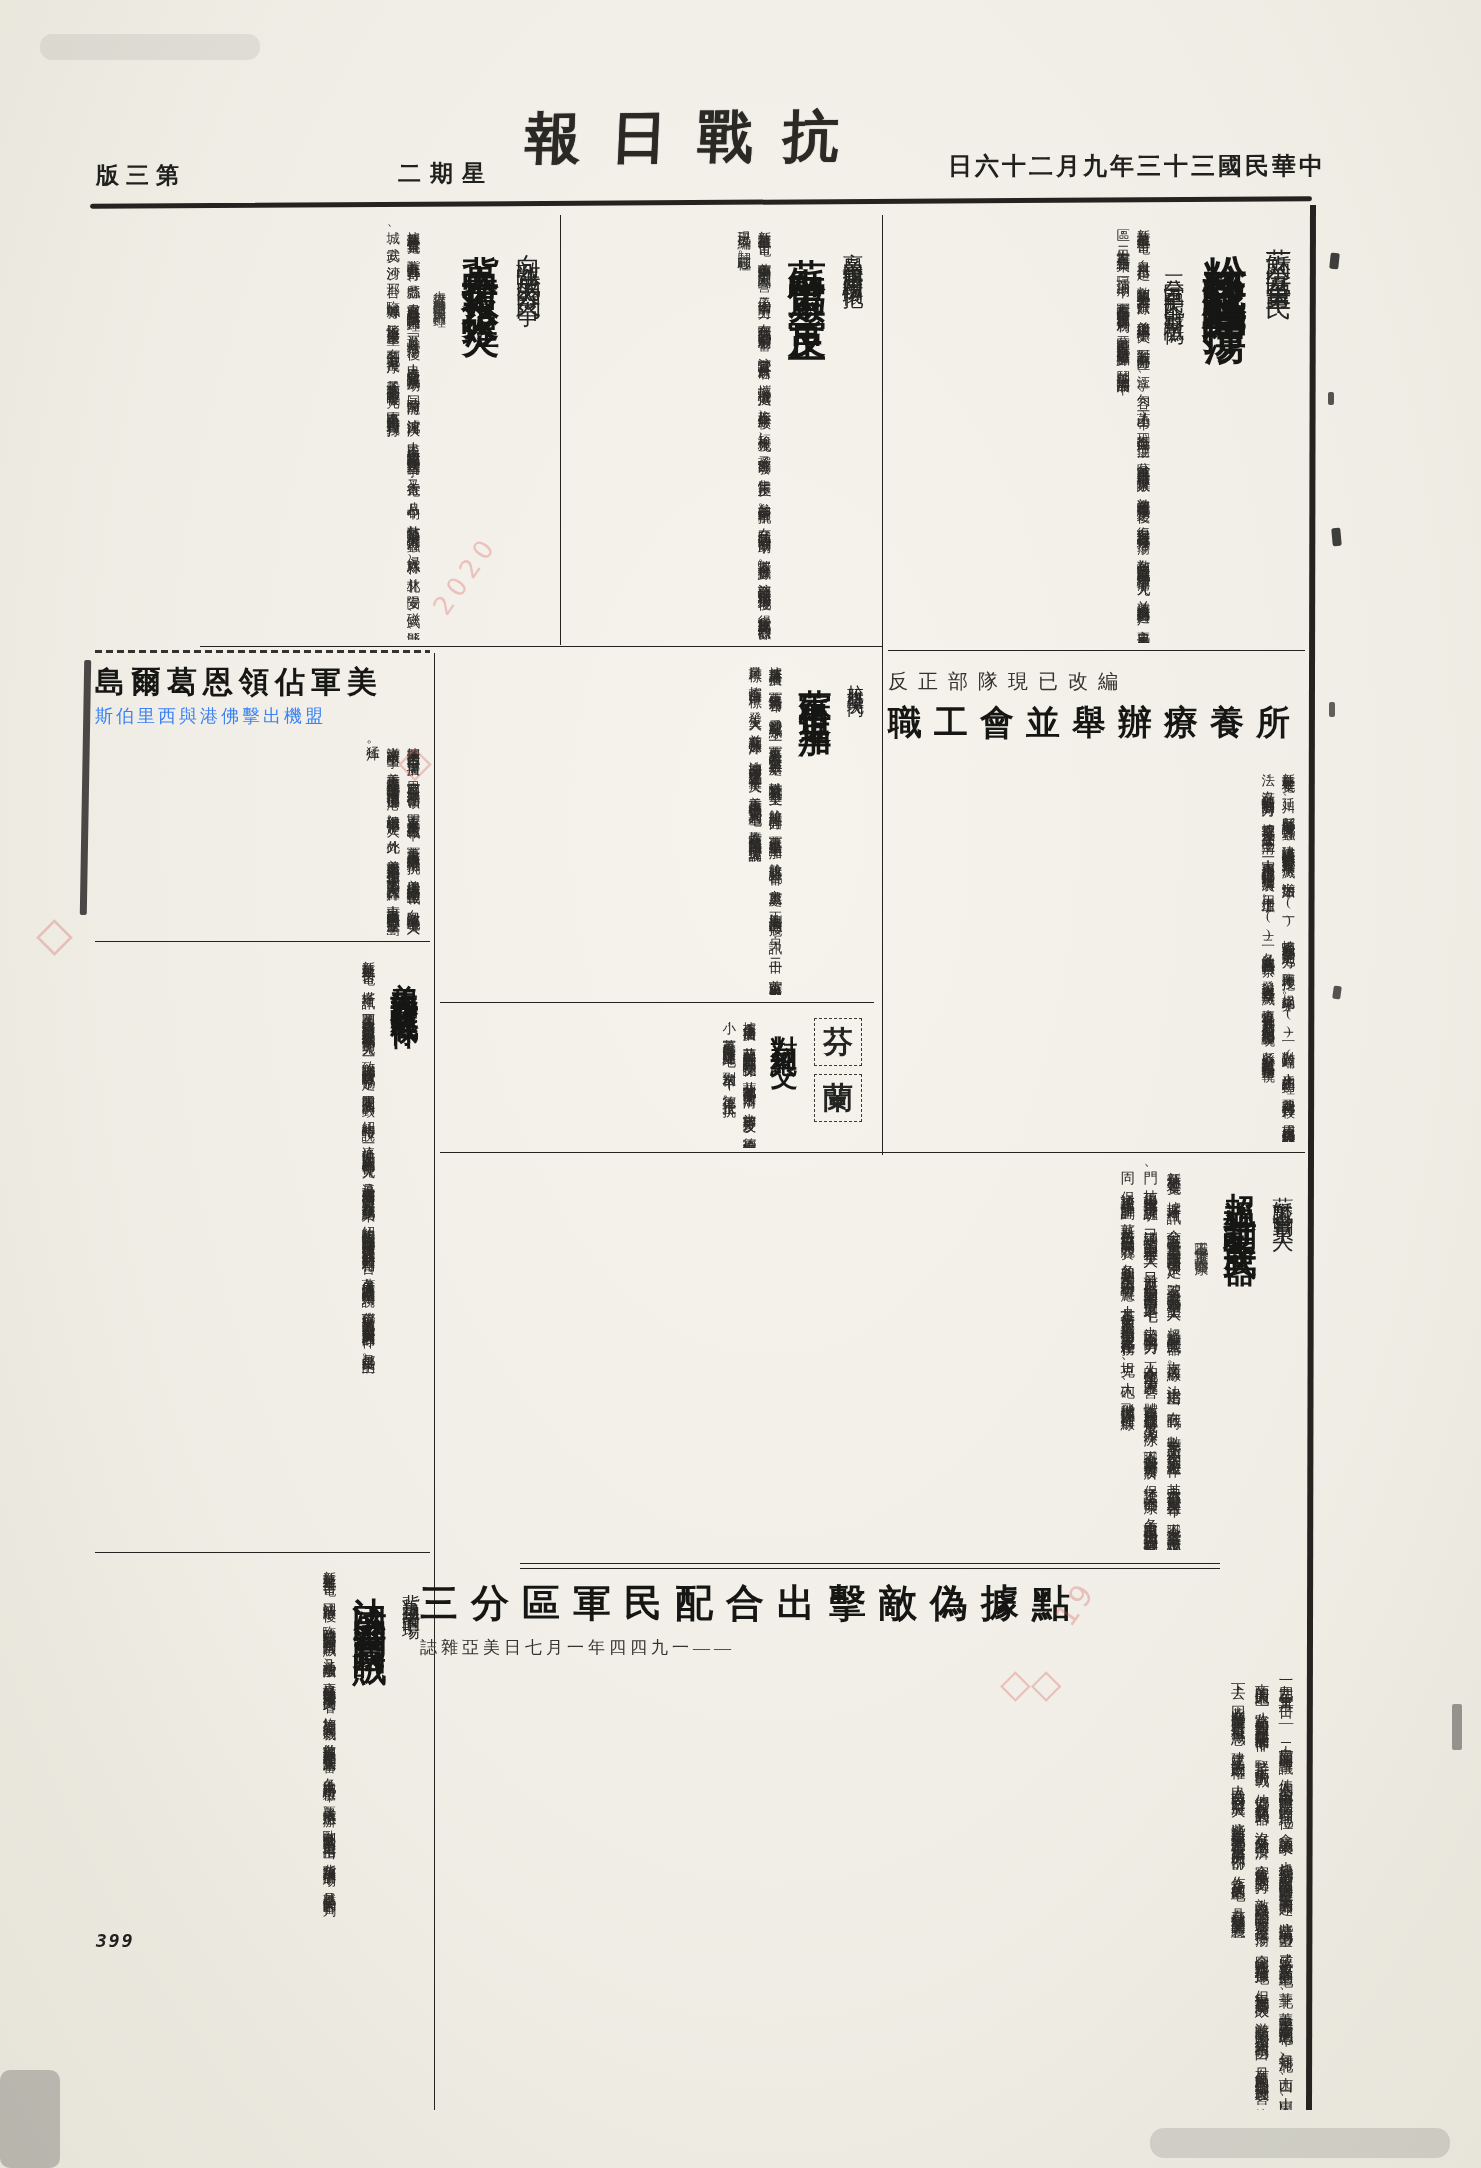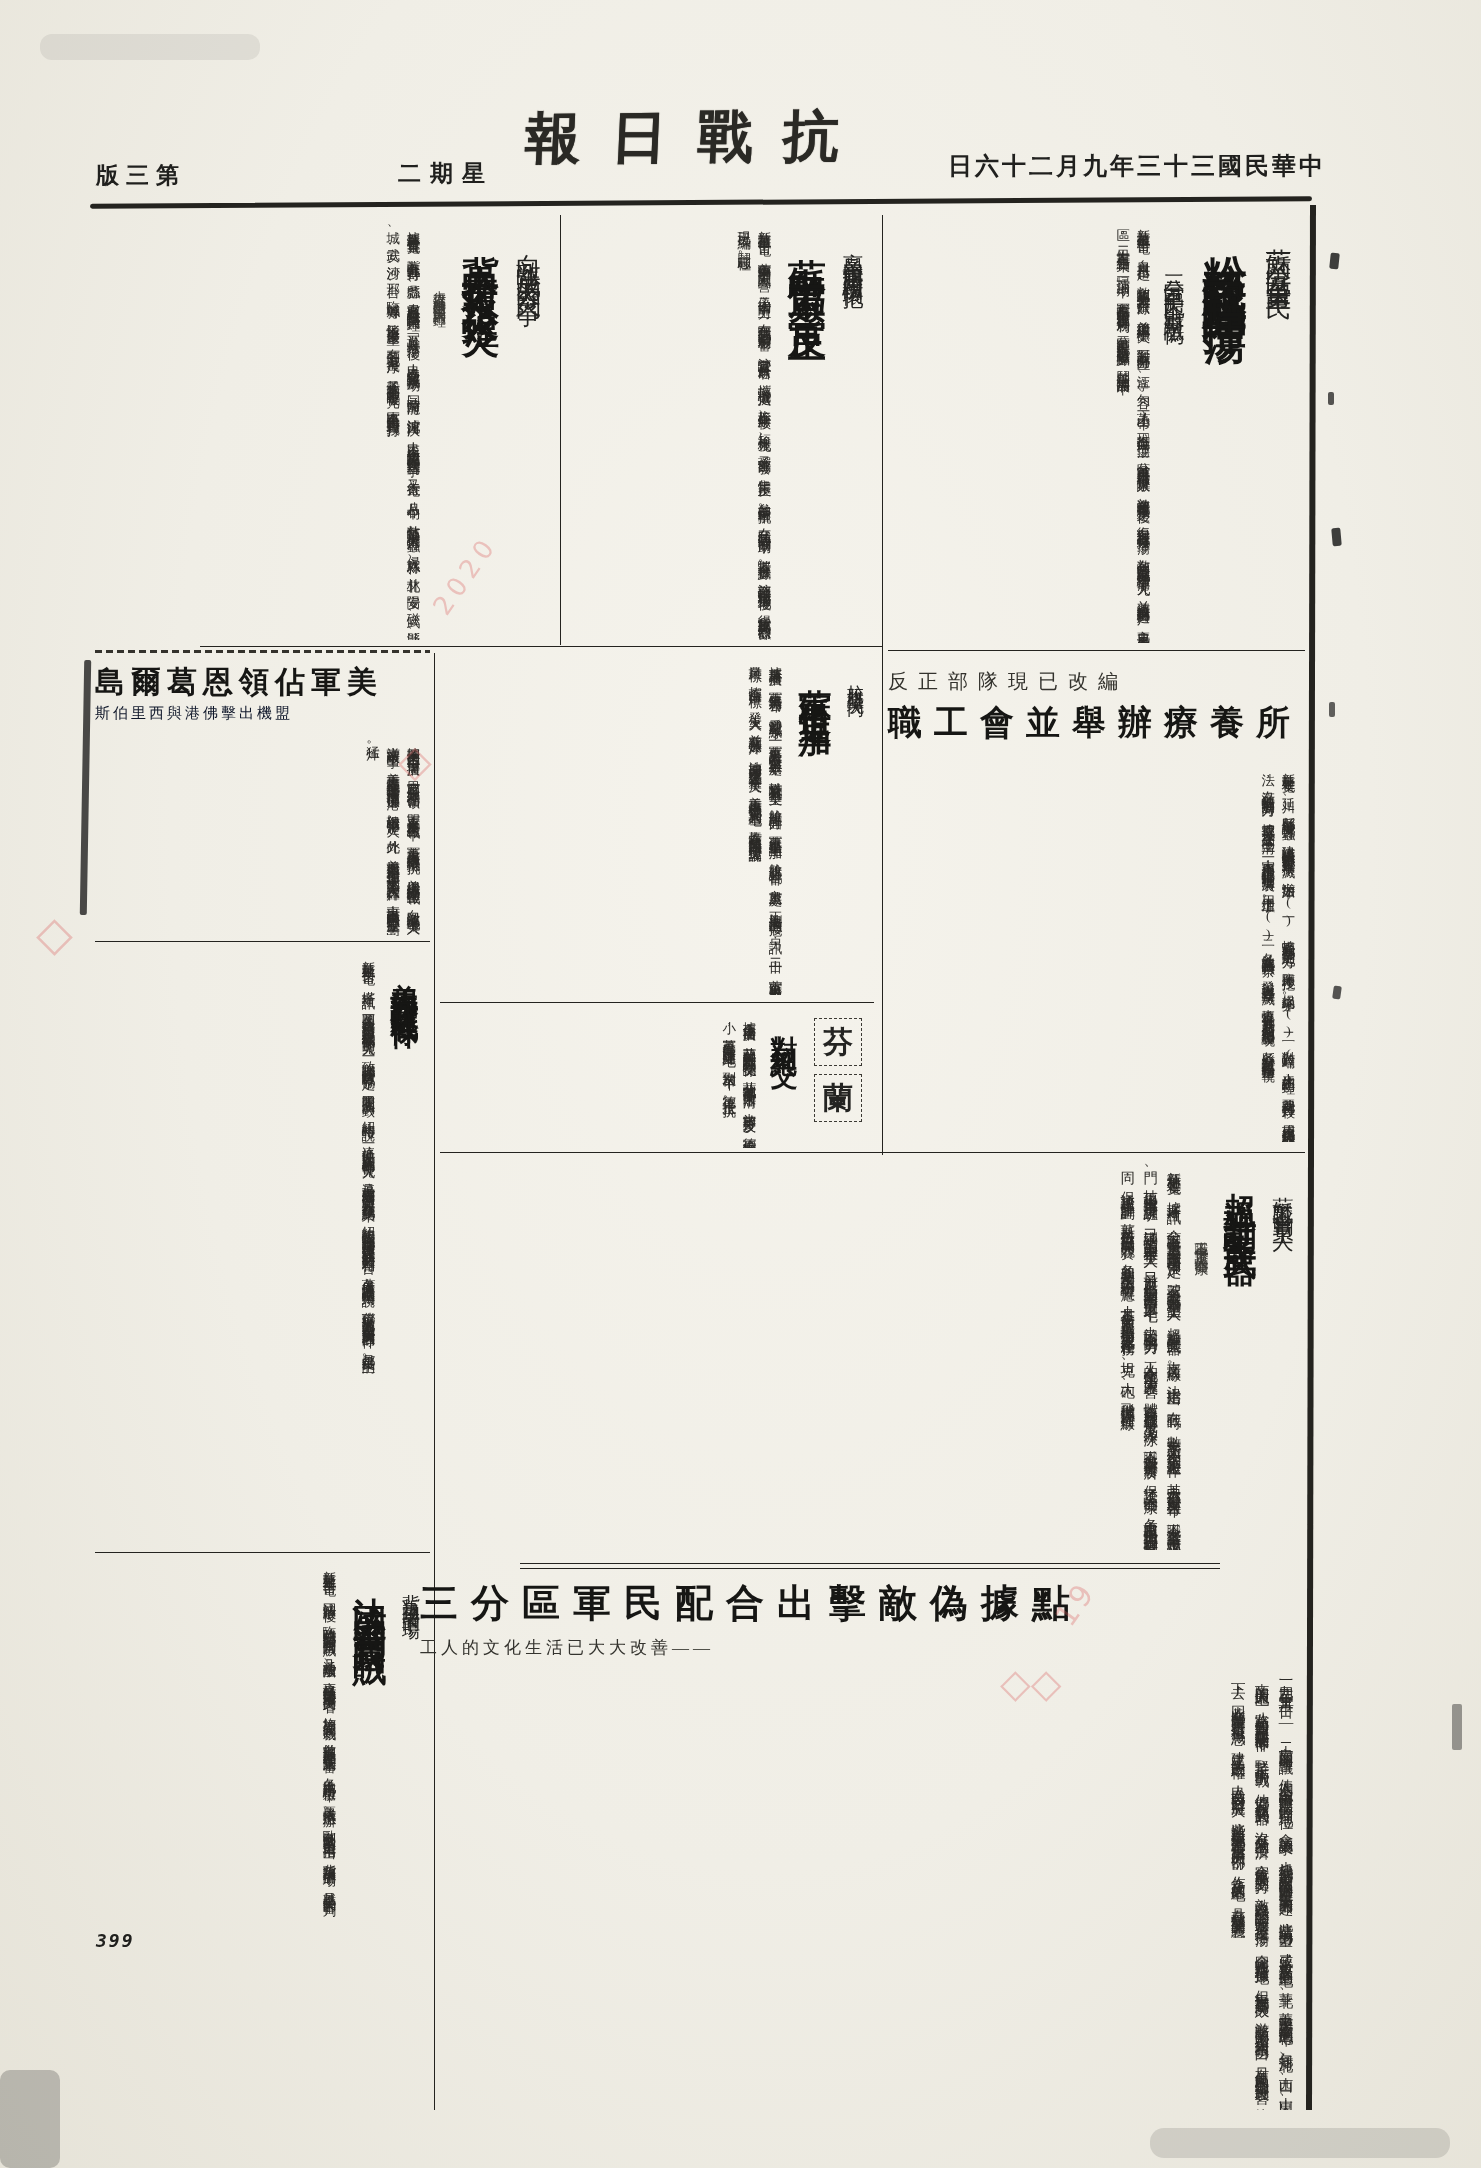--- a/index.html
+++ b/index.html
@@ -60,21 +60,21 @@
   <div class="v headline" style="font-size:44px;letter-spacing:8px;padding-top:2px;">粉粹敵寇殘酷「掃蕩」</div>
   <div class="v" style="font-size:21px;letter-spacing:5px;padding-top:40px;">三分區軍民配合出擊敵偽</div>
   <div class="bodytext">新華社蘇中二十二日電:自六月十日起,敵寇糾集兵力共三千六百餘,前後繼續二十餘天,對我蘇南一分區(江寧、句容、茅山一帶)推行全面「掃蕩」。一分區英勇軍民積極打擊敵人,敵遭我嚴重殺傷之後,復對我進行報復「掃蕩」。敵在句容以東地區連續「掃蕩」一九天,並清查據點附近戶口,主要目標為句容地區,二十日左右亦告結束。「掃蕩」一期中,我軍在不斷襲擊上獲得勝利。三分區軍民配合出擊敵偽據點,鬥爭正猛烈開展中。</div>
 </div>
 
 <div class="rule" style="left:200px;top:646px;width:682px;height:1px;"></div>
 <div class="rule" style="left:888px;top:650px;width:417px;height:1px;"></div>
 
 <div class="wavy" style="left:95px;top:650px;width:335px;height:3px;"></div>
 <div class="abs hcenter headline" style="left:95px;top:662px;width:335px;font-size:30px;letter-spacing:6px;">島爾葛恩領佔軍美</div>
-<div class="abs hcenter" style="left:95px;top:704px;width:335px;font-size:15px;letter-spacing:3px;color:#0f172a;">斯伯里西與港佛擊出機盟</div>
+<div class="abs hcenter" style="left:95px;top:704px;width:335px;font-size:18px;letter-spacing:3px;color:#3b82f6;">斯伯里西與港佛擊出機盟</div>
 <div class="art" style="left:95px;top:736px;width:335px;height:200px;">
   <div class="bodytext">據美國舊金山二十一日廣播:恩葛爾島之一半亦已佔領,盟軍在摩洛泰島作戰中,美軍首次僅遇敵微弱抵抗,美機繼續協助陸上作戰,向敵縱深地帶突入。美機連日仍對南洋敵軍出擊,美重轟炸機五十架轟炸律濱南部達佛港,敵機場中彈起火。此外,美機對西里伯斯島作近十七天來的第六次轟炸。東京以南六百哩的小笠原羣島,又遭美機猛炸。</div>
 </div>
 
 <div class="rule" style="left:434px;top:653px;width:1px;height:1457px;"></div>
 
 <div class="art" style="left:440px;top:655px;width:434px;height:340px;">
   <div class="v" style="font-size:17px;letter-spacing:3px;padding-top:16px;">拉脫維亞境內</div>
   <div class="v headline" style="font-size:33px;letter-spacing:7px;padding-top:8px;">蘇軍迫近里加</div>
   <div class="bodytext">據莫斯科廣播:蘇軍情報局公布,愛沙尼亞戰線上,蘇軍於五天中收復村鎮五千處,離塔林只剩五十英里。拉脫維亞方面,蘇軍已進至離里加(拉脫維亞首都)六英里處,正搜剿潰退的德寇。另訊:二十日,蘇空軍大舉出擊匈京布達佩斯的軍事工業目標,炸彈命中目標,發生大火,並有猛烈爆炸,油庫與彈藥庫之火焰達一千英尺。美重轟炸機也從意大利基地,轟炸布達佩斯的鐵路交通設備。</div>
@@ -110,21 +110,21 @@
   <div class="v" style="font-size:21px;letter-spacing:5px;padding-top:20px;">蘇職工會動員工人</div>
   <div class="v headline" style="font-size:33px;letter-spacing:9px;padding-top:6px;">超過計劃生產武器</div>
   <div class="v" style="font-size:14px;letter-spacing:2px;padding-top:70px;color:#3a3934;">職工會保證了工人的健康</div>
   <div class="bodytext" style="font-size:14.5px;line-height:1.6;letter-spacing:2px;">新華社延安電:據塔斯社訊,全蘇職工會中央委員會主席團頃發佈決定,號召各級職工會動員全體工人,超過計劃生產武器,支援前線。決定指出:在戰時,數十萬新工人第一次到工廠裏工作,其中大部份是婦女與青年。職工會在各工廠中設立了訓練部門、技工學校與軍事訓練班,已訓練了十萬的主婦與青年工人。目前女工已佔勞動生產部門中百分之四十七。由於職工會的努力,工人的文化生活已大大改善,體育協會已教會了幾十萬工人游泳。職工會並舉辦療養所,保證了工人的健康。各廠職工與職員均與工會團體訂立集體合同,保證超過生產計劃。莫斯科各工廠已展開競賽,各加盟共和國工人紛紛響應,十月革命節前各兵工廠均提前完成生產任務,坦克、大砲、飛機源源送往前線。</div>
 </div>
 
 <div class="abs" style="left:520px;top:1563px;width:700px;height:4px;border-top:1.5px solid #24231f;border-bottom:1.5px solid #24231f;"></div>
 
 <div class="abs hcenter headline" style="left:420px;top:1578px;width:880px;font-size:38px;letter-spacing:13px;">三分區軍民配合出擊敵偽據點</div>
 
-<div class="abs hcenter" style="left:420px;top:1636px;width:880px;font-size:17px;letter-spacing:4px;color:#34332e;">工人的文化生活已大大改善——</div>
+<div class="abs hcenter" style="left:420px;top:1636px;width:880px;font-size:17px;letter-spacing:4px;color:#34332e;">誌雜亞美日七月一年四四九一——</div>
 
 <div class="art" style="left:446px;top:1672px;width:858px;height:438px;">
   <div class="bodytext" style="font-size:14.5px;line-height:1.65;letter-spacing:2px;">一九四三年十一月二十二日——二十六日的開羅會議,使人們公認了中國早已取得的「四強」地位。會議的要求,也使我們對於中國敵後的游擊區發生最大的興趣,這些區域的力量,成了將來反攻日本的基地。華北、華中游擊隊所控制的地帶,包括河北、山西、山東、河南的廣大地區。八路軍和新四軍在極艱難的條件下,堅持了七年的抗戰,他們沒有近代化的武器,沒有外來的接濟,完全依靠民眾的支持。敵人曾以殘酷的「三光政策」反覆「掃蕩」,企圖摧毀這些根據地,但每次都遭到失敗。游擊區的政治工作人員很明白,只有使人民的生活得到改善,抗戰才能堅持下去,因此在游擊區裏實行了減租減息,建立了民主的政權,人民武裝因之日益壯大。這些游擊根據地牽制了在華日軍的大部份,作為反攻的基地,具有極端重要的意義。</div>
 </div>
 
 <div class="rule" style="left:95px;top:1552px;width:335px;height:1px;"></div>
 
 <div class="art" style="left:95px;top:1560px;width:335px;height:548px;">
   <div class="v" style="font-size:18px;letter-spacing:4px;padding-top:20px;">背叛祖國者的下場</div>
   <div class="v headline" style="font-size:34px;letter-spacing:9px;padding-top:10px;">法國審判賣國賊</div>

